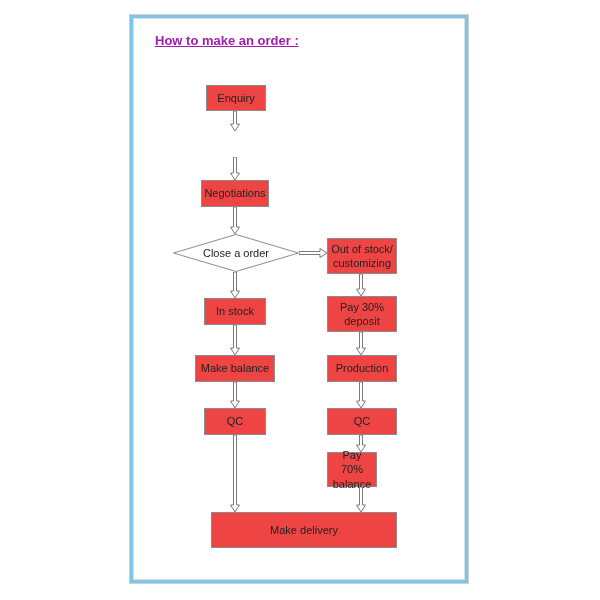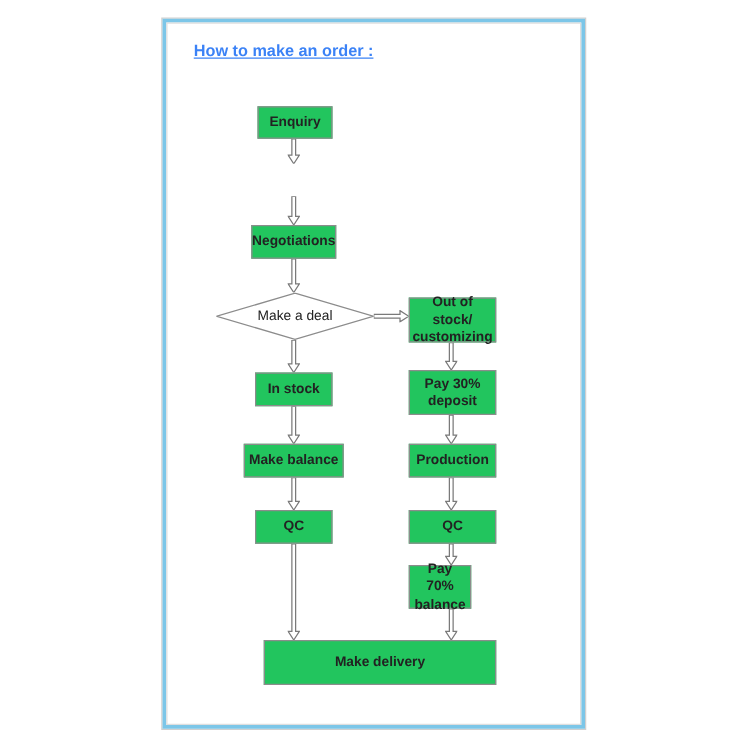--- a/index.html
+++ b/index.html
@@ -30,38 +30,37 @@
     position: absolute;
     inset: 0;
     border: 1px solid #dedede;
   }
   .title {
     position: absolute;
     left: 155px;
     top: 33px;
     font-size: 13px;
     font-weight: bold;
-    color: #3b82f6;
+    color: #a21caf;
     text-decoration: underline;
   }
   .node {
     position: absolute;
     box-sizing: border-box;
-    background: #22c55e;
+    background: #ef4444;
     border: 1px solid var(--box-border, #8c8c8c);
     display: flex;
     flex-direction: column;
     align-items: center;
     justify-content: center;
     text-align: center;
     font-size: 11px;
     color: #222222;
     line-height: 1.3;
     padding: 1px 2px;
-    font-weight: bold;
   }
   .node.nowrap { white-space: nowrap; }
   .diamond-wrap {
     position: absolute;
     left: 173px;
     top: 234px;
     width: 126px;
     height: 38px;
   }
   .diamond-wrap svg { position: absolute; inset: 0; }
@@ -114,21 +113,21 @@
   <div class="node nowrap" style="left:201px; top:180px; width:68px; height:27px;">Negotiations</div>
 
   <svg class="connector" style="left:230px; top:207px;" width="10" height="27" viewBox="0 0 10 27">
     <polygon points="3.5,0 3.5,20 0.5,20 5,27 9.5,20 6.5,20 6.5,0"></polygon>
   </svg>
 
   <div class="diamond-wrap">
     <svg width="126" height="38" viewBox="0 0 126 38">
       <polygon class="shape-stroke" points="63,0.5 125.5,19 63,37.5 0.5,19"></polygon>
     </svg>
-    <div class="diamond-label">Make a deal</div>
+    <div class="diamond-label">Close a order</div>
   </div>
 
   <svg class="connector" style="left:299px; top:248px;" width="28" height="10" viewBox="0 0 28 10">
     <polygon points="0,3.5 21,3.5 21,0.5 28,5 21,9.5 21,6.5 0,6.5"></polygon>
   </svg>
 
   <svg class="connector" style="left:230px; top:272px;" width="10" height="26" viewBox="0 0 10 26">
     <polygon points="3.5,0 3.5,19 0.5,19 5,26 9.5,19 6.5,19 6.5,0"></polygon>
   </svg>
 

